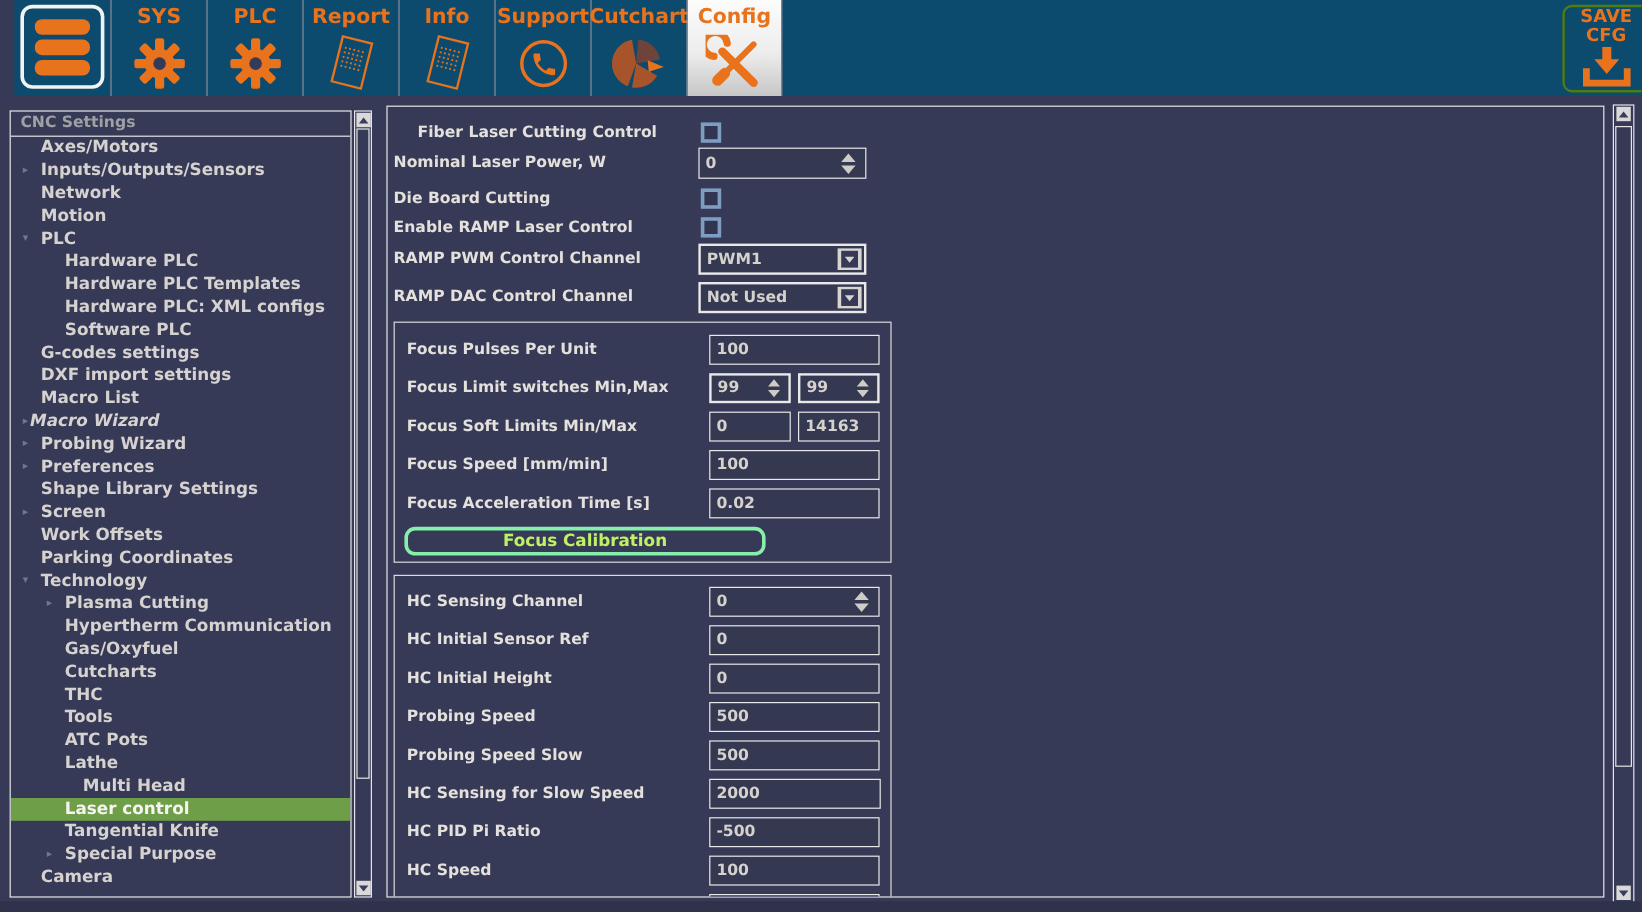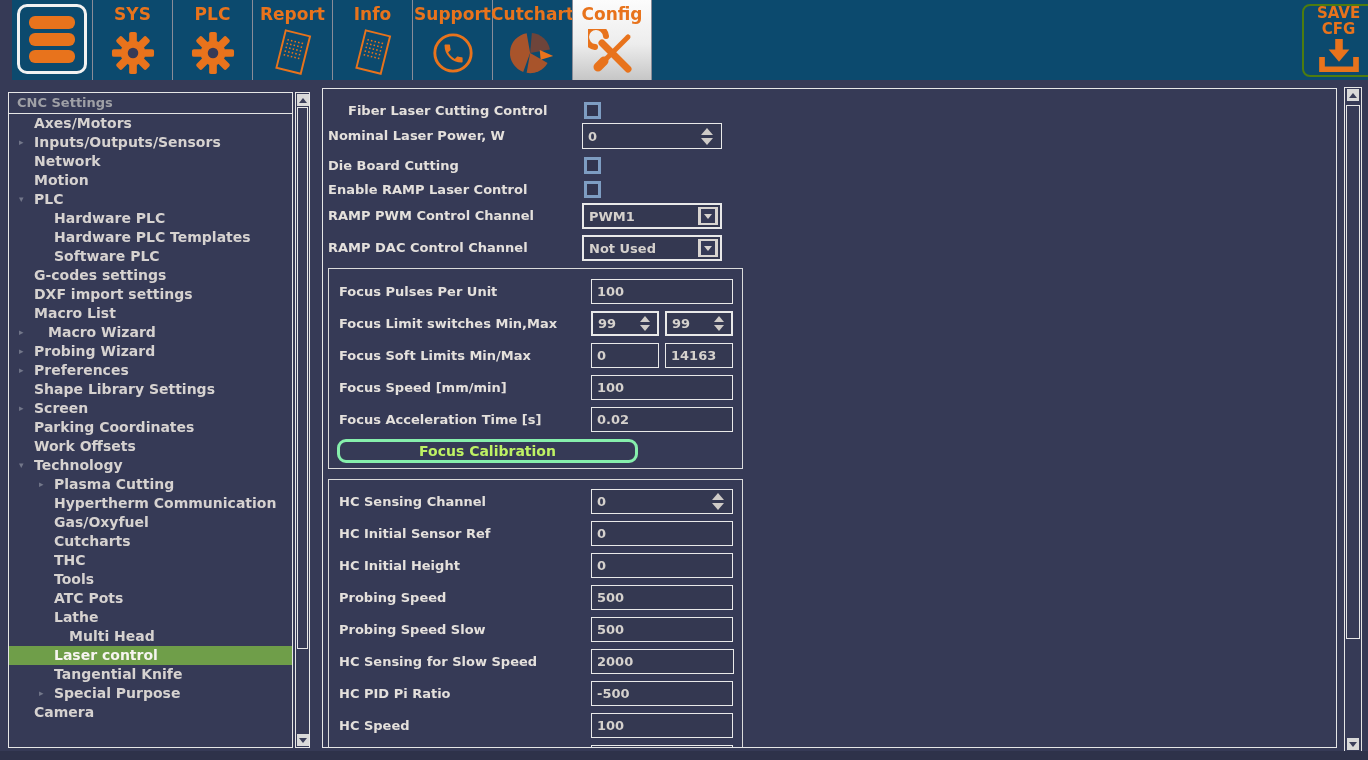--- a/index.html
+++ b/index.html
@@ -229,55 +229,58 @@
         <span class="tarrow" style="left: 10px;">▾</span>
         <span class="tlabel" style="left: 25px;">PLC</span>
       </div>
       <div class="titem">
         <span class="tlabel" style="left: 45px;">Hardware PLC</span>
       </div>
       <div class="titem">
         <span class="tlabel" style="left: 45px;">Hardware PLC Templates</span>
       </div>
       <div class="titem">
+        <span class="tlabel" style="left: 45px;">Hardware PLC: XML configs</span>
+      </div>
+      <div class="titem">
         <span class="tlabel" style="left: 45px;">Software PLC</span>
       </div>
       <div class="titem">
         <span class="tlabel" style="left: 25px;">G-codes settings</span>
       </div>
       <div class="titem">
         <span class="tlabel" style="left: 25px;">DXF import settings</span>
       </div>
       <div class="titem">
         <span class="tlabel" style="left: 25px;">Macro List</span>
       </div>
       <div class="titem">
         <span class="tarrow" style="left: 10px;">▸</span>
-        <span class="tlabel" style="left: 39px;">Macro Wizard</span>
+        <span class="tlabel" style="left: 16px; font-style: italic;">Macro Wizard</span>
       </div>
       <div class="titem">
         <span class="tarrow" style="left: 10px;">▸</span>
         <span class="tlabel" style="left: 25px;">Probing Wizard</span>
       </div>
       <div class="titem">
         <span class="tarrow" style="left: 10px;">▸</span>
         <span class="tlabel" style="left: 25px;">Preferences</span>
       </div>
       <div class="titem">
         <span class="tlabel" style="left: 25px;">Shape Library Settings</span>
       </div>
       <div class="titem">
         <span class="tarrow" style="left: 10px;">▸</span>
         <span class="tlabel" style="left: 25px;">Screen</span>
       </div>
       <div class="titem">
+        <span class="tlabel" style="left: 25px;">Work Offsets</span>
+      </div>
+      <div class="titem">
         <span class="tlabel" style="left: 25px;">Parking Coordinates</span>
-      </div>
-      <div class="titem">
-        <span class="tlabel" style="left: 25px;">Work Offsets</span>
       </div>
       <div class="titem">
         <span class="tarrow" style="left: 10px;">▾</span>
         <span class="tlabel" style="left: 25px;">Technology</span>
       </div>
       <div class="titem">
         <span class="tarrow" style="left: 30px;">▸</span>
         <span class="tlabel" style="left: 45px;">Plasma Cutting</span>
       </div>
       <div class="titem">

